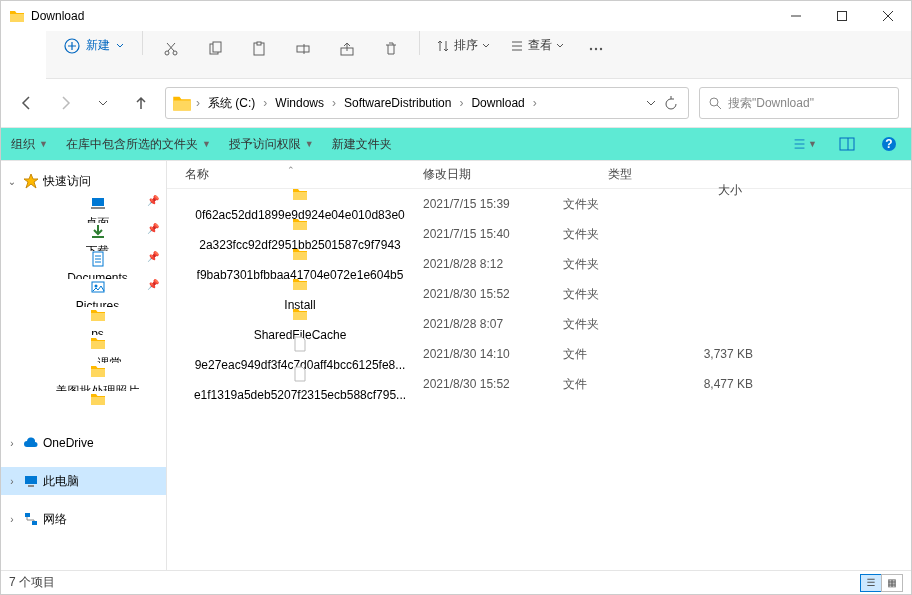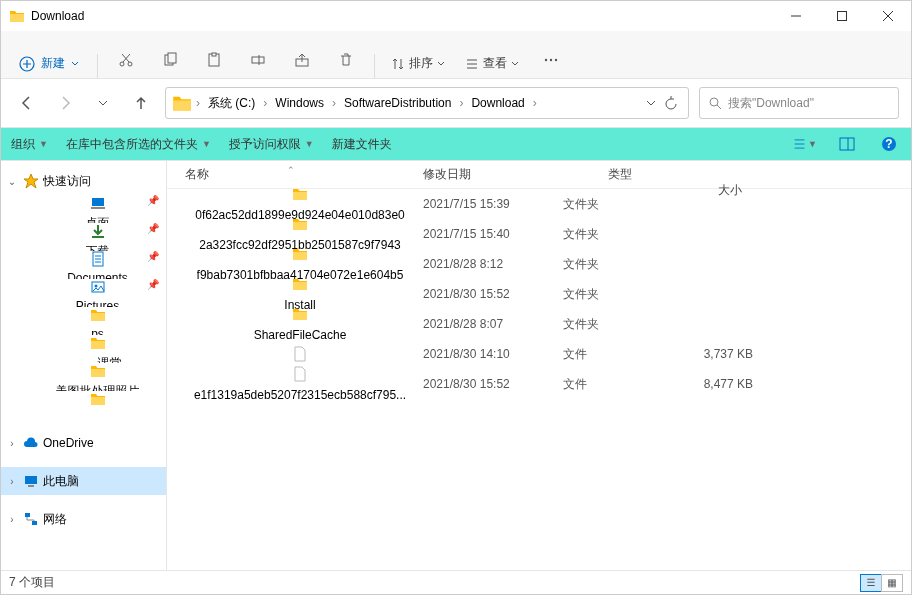--- a/index.html
+++ b/index.html
@@ -6,21 +6,21 @@
 body { background: #fff; width: 912px; height: 595px; overflow: hidden; display: flex; flex-direction: column; border: 1px solid #ccc; }
 
 
 .titlebar { height: 30px; display: flex; align-items: center; padding-left: 8px; }
 .titlebar .folder-ico { width: 16px; height: 16px; margin-right: 6px; }
 .titlebar .title-text { font-size: 12px; }
 .titlebar .spacer { flex: 1; }
 .titlebar .winbtn { width: 46px; height: 30px; display: flex; align-items: center; justify-content: center; color: #333; }
 
 
-.cmdbar { height: 48px; background: #f7f7f7; display: flex; align-items: flex-end; padding: 0 8px; gap: 4px; border-bottom: 1px solid #e5e5e5; }
+.cmdbar { height: 48px; background: #f7f7f7; display: flex; align-items: flex-start; padding: 0 8px; gap: 4px; border-bottom: 1px solid #e5e5e5; margin-left: 45px; }
 .newbtn { display: flex; align-items: center; gap: 6px; padding: 6px 10px; border-radius: 4px; color: #0067c0; }
 .cmd-sep { width: 1px; height: 24px; background: #ddd; margin: 0 4px; }
 .cmd-icon { width: 40px; height: 36px; display: flex; align-items: center; justify-content: center; color: #606060; border-radius: 4px; }
 .cmd-drop { display: flex; align-items: center; gap: 4px; padding: 6px 8px; color: #333; border-radius: 4px; }
 
 
 .navrow { height: 48px; display: flex; align-items: center; padding: 0 12px; gap: 10px; }
 .navarrow { width: 28px; height: 28px; display: flex; align-items: center; justify-content: center; color: #555; }
 .navarrow.disabled { color: #bbb; }
 .breadcrumb { flex: 1; height: 32px; border: 1px solid #ccc; border-radius: 3px; display: flex; align-items: center; padding: 0 4px; overflow: hidden; }
@@ -445,20 +445,21 @@
           </div>
           <div class="c-date">2021/8/28 8:07</div>
           <div class="c-type">文件夹</div>
           <div class="c-size"></div>
         </div>
         <div class="row">
           <div class="c-name">
             <svg width="16" height="16" viewBox="0 0 16 16">
               <use href="#file16"></use>
             </svg>
+            <span class="txt">9e27eac949df3f4c7d0aff4bcc6125fe8...</span>
           </div>
           <div class="c-date">2021/8/30 14:10</div>
           <div class="c-type">文件</div>
           <div class="c-size">3,737 KB</div>
         </div>
         <div class="row">
           <div class="c-name">
             <svg width="16" height="16" viewBox="0 0 16 16">
               <use href="#file16"></use>
             </svg>

